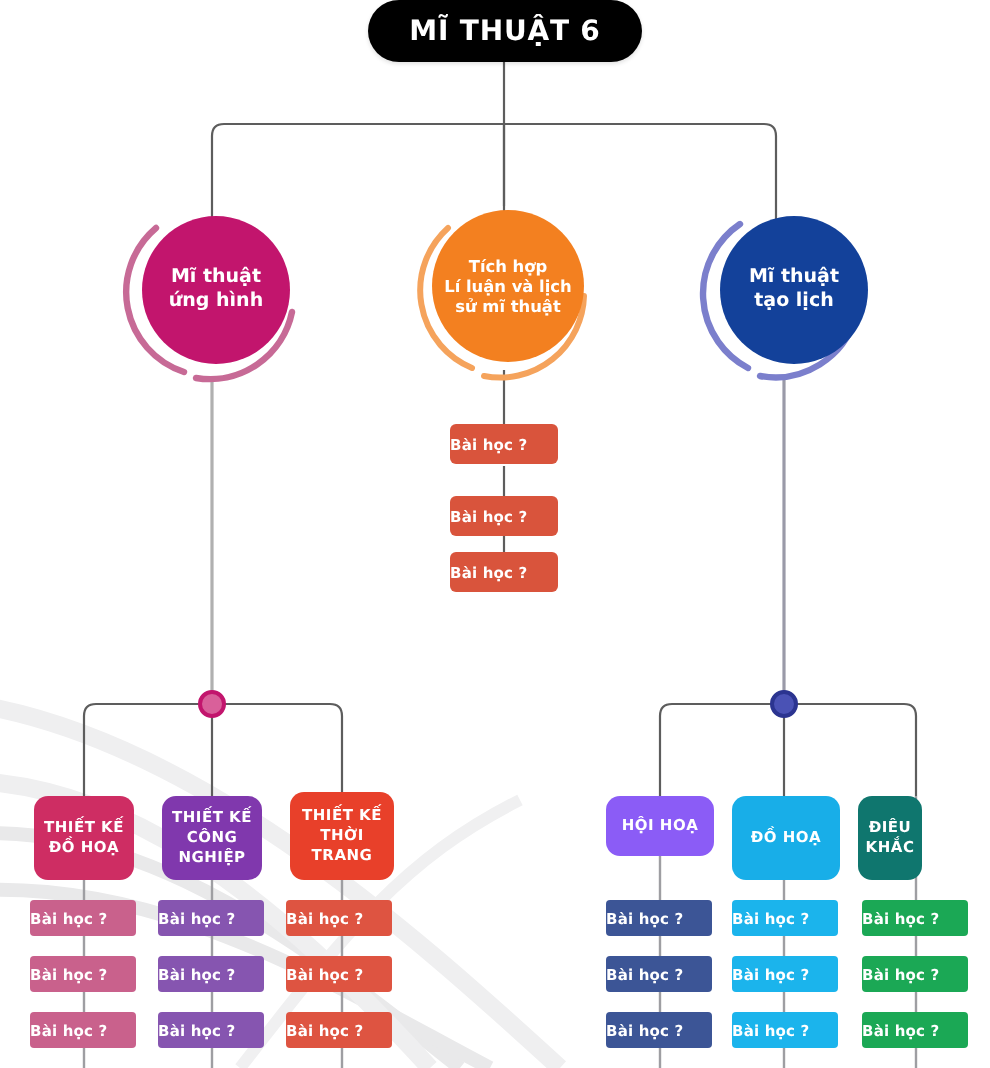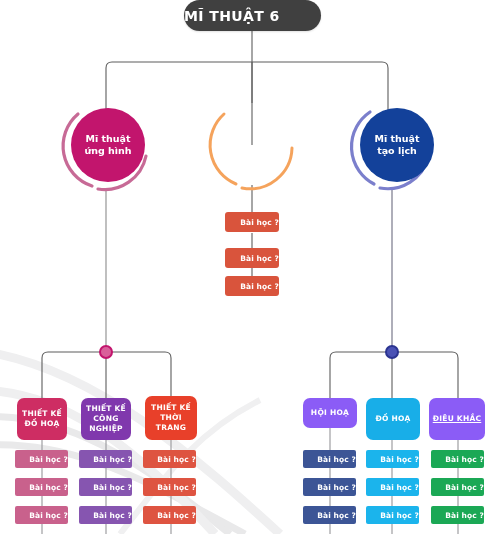--- a/index.html
+++ b/index.html
@@ -14,22 +14,22 @@
 
   
   .bg-swoosh{position:absolute;left:0;top:0;width:495px;height:534px;pointer-events:none;}
 
   
   .wires{position:absolute;left:0;top:0;width:495px;height:534px;pointer-events:none;}
 
   
   .root-pill{
     position:absolute;
-    display:flex;align-items:center;
-    background:#404040;
+    display:flex;align-items:center;justify-content:center;
+    background:#000000;
     border-radius:16px;
     color:#ffffff;
     font-weight:bold;
     letter-spacing:.4px;
     box-shadow:0 1px 2px rgba(0,0,0,.12);
   }
 
   
   .circle-node{position:absolute;}
   .circle-node .disc{
@@ -46,21 +46,21 @@
     display:flex;align-items:center;justify-content:center;
     text-align:center;color:#ffffff;font-weight:bold;
     font-size:7.5px;letter-spacing:.25px;line-height:1.35;
     text-transform:uppercase;
   }
 
   
   .lesson-box{
     position:absolute;
     border-radius:2px;
-    display:flex;align-items:center;justify-content:flex-end;
+    display:flex;align-items:center;justify-content:flex-start;
     color:#ffffff;font-weight:bold;font-size:7.5px;letter-spacing:.1px;
   }
   .lesson-box.rounded{border-radius:3px;}
 
   
   .junction{
     position:absolute;border-radius:50%;
     box-sizing:border-box;
   }
 </style>
@@ -144,20 +144,27 @@
         <div>ứng hình</div>
       </div>
     </div>
   </div>
 
   <div class="circle-node" style="left:202px;top:98px;width:104px;height:96px;">
     <svg class="arc" viewBox="0 0 104 96" width="104" height="96">
       <path d="M 22 16 A 42 42 0 0 0 34 86" fill="none" stroke="#f5a35c" stroke-width="3" stroke-linecap="round"></path>
       <path d="M 40 90 A 42 42 0 0 0 90 50" fill="none" stroke="#f5a35c" stroke-width="3" stroke-linecap="round"></path>
     </svg>
+    <div class="disc" style="left:14px;top:7px;width:76px;height:76px;background:#f38020;font-size:8.2px;">
+      <div>
+        <div>Tích hợp</div>
+        <div>Lí luận và lịch</div>
+        <div>sử mĩ thuật</div>
+      </div>
+    </div>
   </div>
 
   <div class="circle-node" style="left:340px;top:100px;width:104px;height:96px;">
     <svg class="arc" viewBox="0 0 104 96" width="104" height="96">
       <path d="M 30 12 A 42 42 0 0 0 34 84" fill="none" stroke="#7b7fcc" stroke-width="3.2" stroke-linecap="round"></path>
       <path d="M 40 88 A 42 42 0 0 0 88 58" fill="none" stroke="#7b7fcc" stroke-width="3.2" stroke-linecap="round"></path>
     </svg>
     <div class="disc" style="left:20px;top:8px;width:74px;height:74px;background:#13419a;font-size:9.5px;">
       <div>
         <div>Mĩ thuật</div>
@@ -231,21 +238,21 @@
   <div class="cat-box" style="left:303px;top:398px;width:54px;height:30px;background:#8b5cf6;">
     <div>
       <div>HỘI HOẠ</div>
     </div>
   </div>
   <div class="cat-box" style="left:366px;top:398px;width:54px;height:42px;background:#18aee8;">
     <div>
       <div>ĐỒ HOẠ</div>
     </div>
   </div>
-  <div class="cat-box" style="left:429px;top:398px;width:56px;height:42px;background:#8b5cf6;text-decoration:underline;">
+  <div class="cat-box" style="left:429px;top:398px;width:32px;height:42px;background:#0f766e;">
     <div>
       <div>ĐIÊU KHẮC</div>
     </div>
   </div>
 
   <div class="lesson-box" style="left:303px;top:450px;width:53px;height:18px;background:#3c5596;">
     <span>Bài học ?</span>
   </div>
   <div class="lesson-box" style="left:303px;top:478px;width:53px;height:18px;background:#3c5596;">
     <span>Bài học ?</span>

